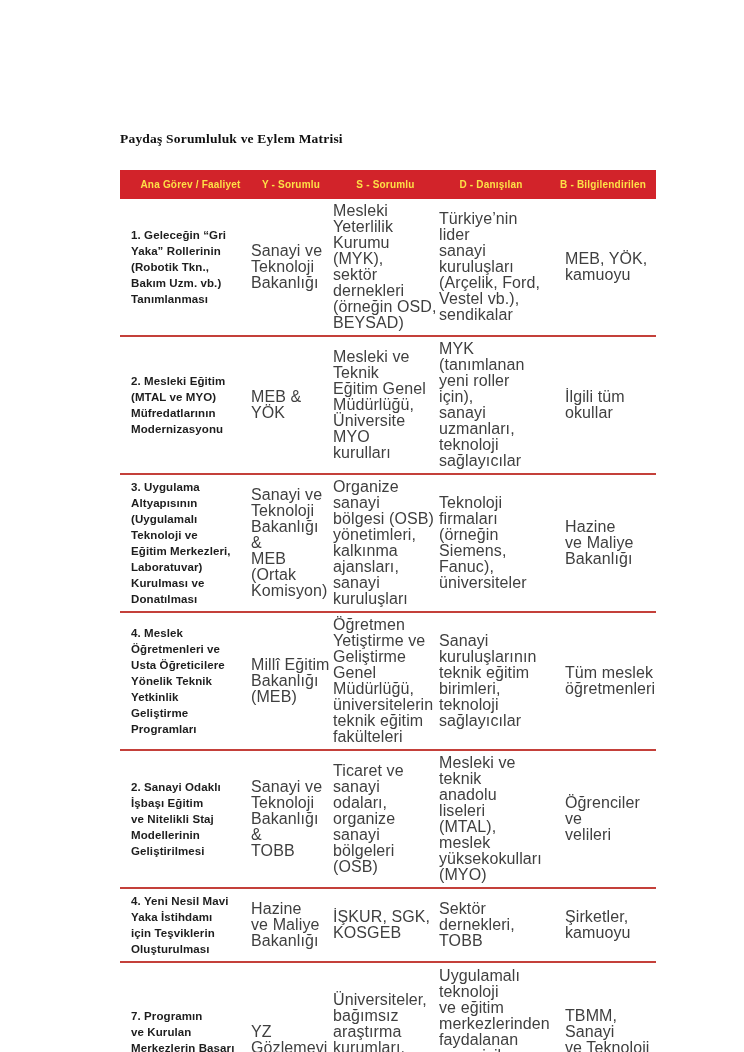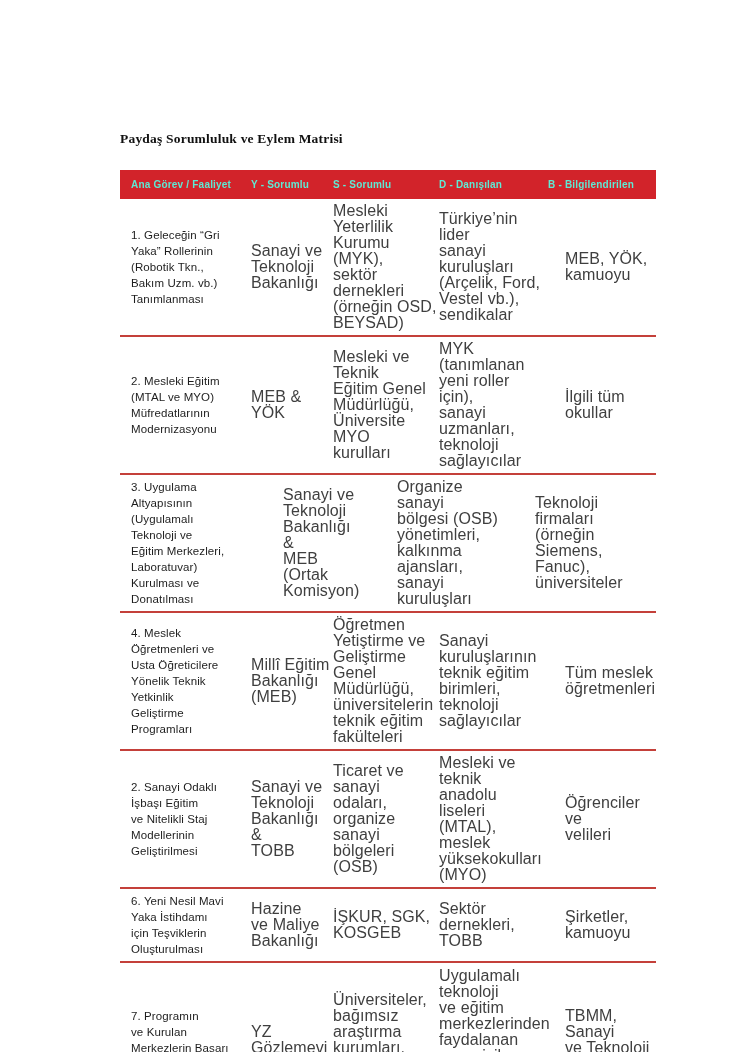--- a/index.html
+++ b/index.html
@@ -18,48 +18,49 @@
   }
   .matrix{
     position:absolute;left:120px;top:170px;width:538px;
   }
   .mhead{
     display:grid;
     grid-template-columns:130px 81px 107px 105px 115px;
     align-items:center;
     height:29px;
     background:#d2232a;
-    color:#5eead4;
+    color:#fde047;
+    text-align:center;
   }
   .hc{
     font-size:10px;font-weight:700;letter-spacing:0.2px;
     white-space:nowrap;
   }
   .mrow{
     display:grid;
     grid-template-columns:130px 81px 107px 105px 115px;
     align-items:center;
     border-bottom:2px solid #c4403a;
     padding:4px 0;
     box-sizing:border-box;
   }
   .mrow.r1{min-height:84px;}
   .mrow.r2{min-height:90px;}
-  .mrow.r3{min-height:138px;gap:32px;}
+  .mrow.r3{min-height:138px;}
   .mrow.r4{min-height:121px;}
   .mrow.r5{min-height:91px;}
   .mrow.r6{min-height:74px;}
   .mrow.r7{min-height:156px;}
   .cell{
     font-size:16px;line-height:16px;color:#3f3f3f;
     white-space:pre-line;
     letter-spacing:0.1px;
   }
   .cell.task{
-    font-weight:400;color:#1d1d1d;font-size:11.5px;
+    font-weight:700;color:#1d1d1d;font-size:11.5px;
   }
   .c1{padding-left:11px;}
   .c2{padding-left:1px;}
   .c3{padding-left:2px;}
   .c4{padding-left:1px;}
   .c5{padding-left:22px;}
   .mhead .c5{padding-left:5px;}
 </style>
 </head>
 <body>
@@ -195,21 +196,21 @@
       <div class="cell c4">Mesleki ve teknik
 anadolu liseleri
 (MTAL), meslek
 yüksekokulları
 (MYO)</div>
       <div class="cell c5">Öğrenciler ve
 velileri</div>
     </div>
 
     <div class="mrow r6">
-      <div class="cell task c1">6. Yeni Nesil Mavi
+      <div class="cell task c1">4. Yeni Nesil Mavi
 Yaka İstihdamı
 için Teşviklerin
 Oluşturulması</div>
       <div class="cell c2">Hazine
 ve Maliye
 Bakanlığı</div>
       <div class="cell c3">İŞKUR, SGK,
 KOSGEB</div>
       <div class="cell c4">Sektör
 dernekleri, TOBB</div>

